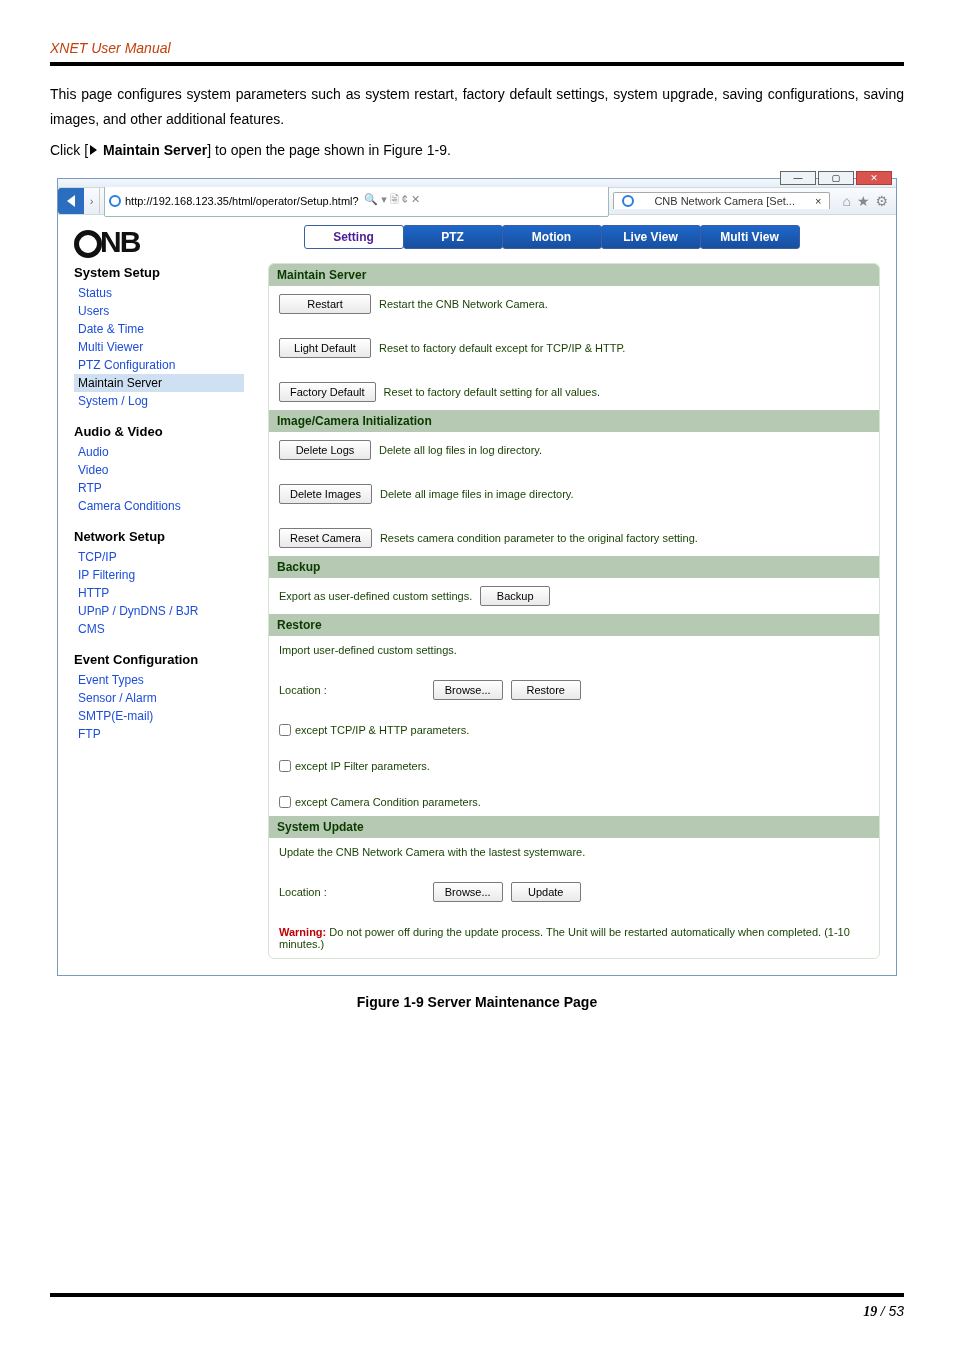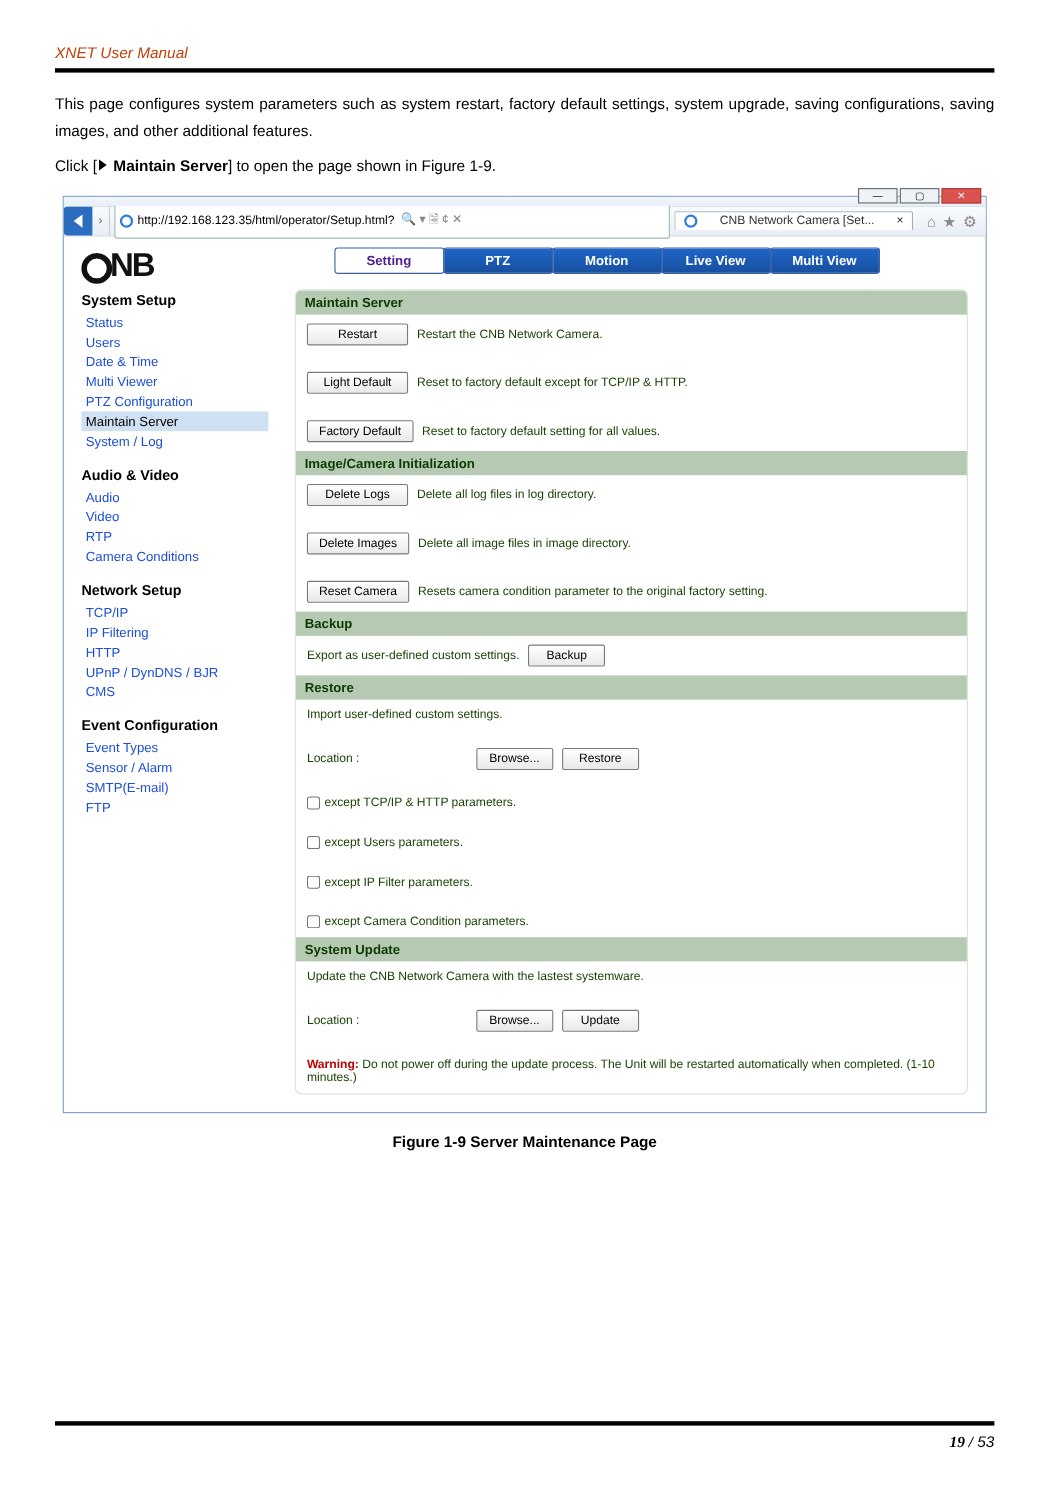--- a/index.html
+++ b/index.html
@@ -199,24 +199,20 @@
               <span style="width:90px"></span>
               <span class="btn" style="min-width:70px">Browse...</span>
               <span class="btn" style="min-width:70px">Restore</span>
             </div>
             <label class="chk">
                 <input type="checkbox" style="">
                 <span>except TCP/IP &amp; HTTP parameters.</span>
               </label>
             <label class="chk">
                 <input type="checkbox" style="">
-                <span>except Users parameters.</span>
-              </label>
-            <label class="chk">
-                <input type="checkbox" style="">
                 <span>except IP Filter parameters.</span>
               </label>
             <label class="chk">
                 <input type="checkbox" style="">
                 <span>except Camera Condition parameters.</span>
               </label>
           </div>
 
           <div class="sect-hdr">System Update</div>
           <div class="sect-body">

